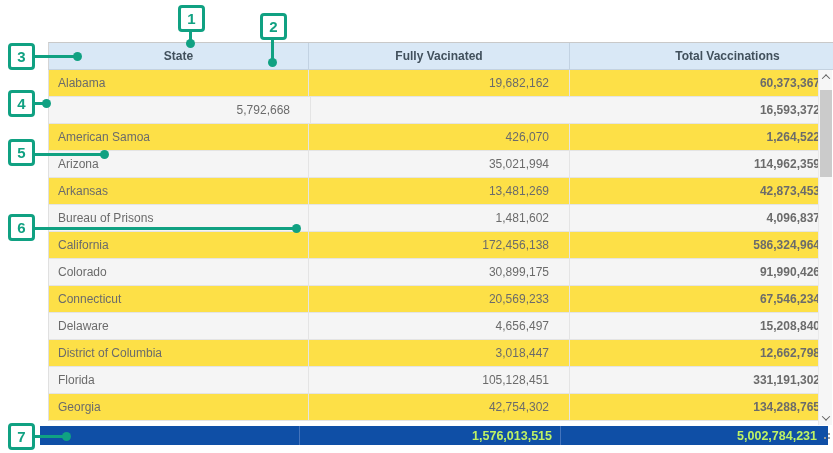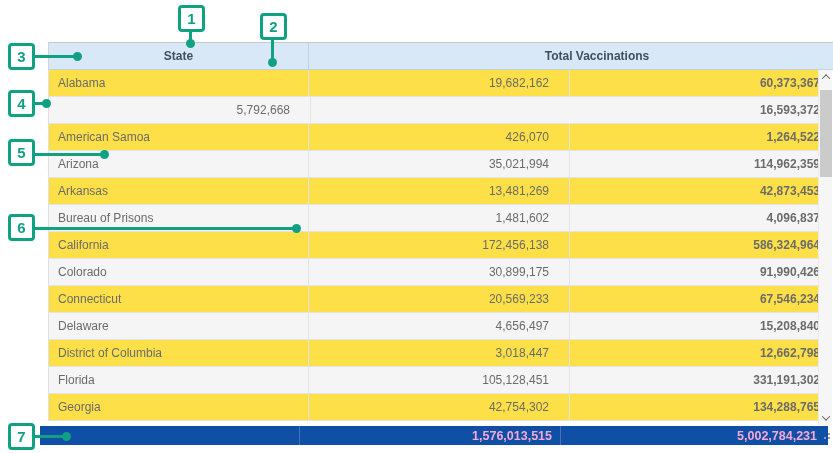--- a/index.html
+++ b/index.html
@@ -63,21 +63,21 @@
   
   .totals {
     position: absolute;
     left: 40px; top: 426px;
     width: 788px; height: 19px;
     display: flex;
     background: #0F4FA6;
   }
   .tcell {
     display: flex; align-items: center; justify-content: flex-end;
-    font-size: 12.5px; font-weight: 700; color: #f9a8d4;
+    font-size: 12.5px; font-weight: 700; color: #bef264;
     height: 100%; white-space: nowrap;
   }
   .tcell + .tcell { border-left: 1px solid #4474BC; }
   .t-state { width: 259px; }
   .t-fully { width: 261px; padding-right: 8px; }
   .t-total { flex: 1; padding-right: 11px; }
 
   
   .vscroll {
     position: absolute;
@@ -132,20 +132,21 @@
   }
 </style>
 </head>
 <body>
 
 <div class="canvas">
 
   <div class="table-wrap">
     <div class="thead">
       <div class="th th-state">State</div>
+      <div class="th th-fully">Fully Vacinated</div>
       <div class="th th-total">Total Vaccinations</div>
     </div>
 
     <div class="tbody">
       <div class="trow">
         <div class="cell c-state">Alabama</div>
         <div class="cell c-fully">19,682,162</div>
         <div class="cell c-total">60,373,367</div>
       </div>
       <div class="trow alt">

